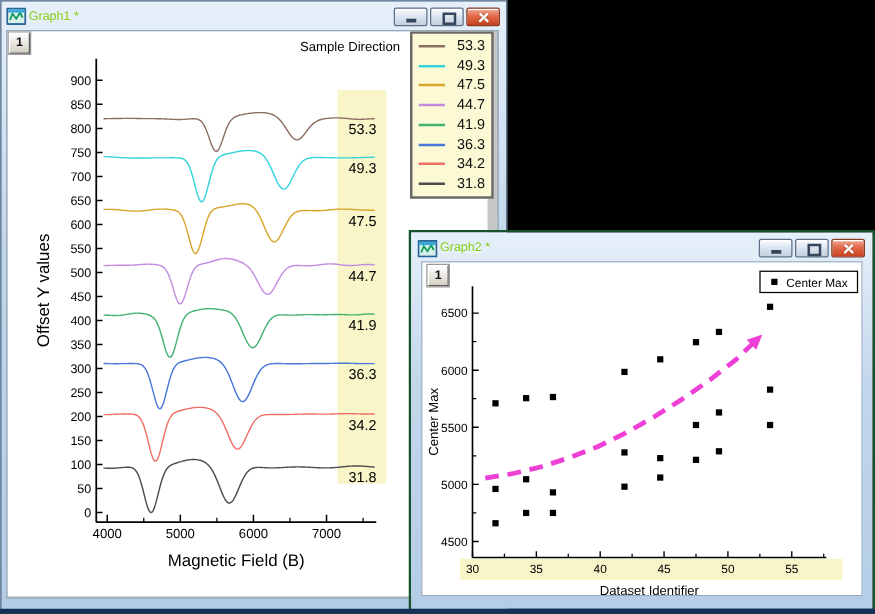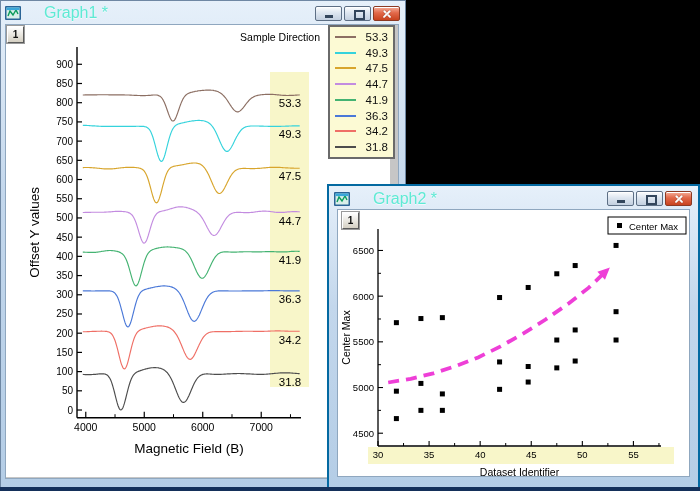--- a/index.html
+++ b/index.html
@@ -4,23 +4,23 @@
 <style>
   html,body{margin:0;padding:0;}
   body{width:700px;height:491px;background:#000;position:relative;overflow:hidden;
        font-family:"Liberation Sans",sans-serif;}
   .bottom-edge{position:absolute;left:0;top:487px;width:700px;height:4px;background:#14305a;}
 
   
   .win{position:absolute;box-sizing:border-box;}
   .win-frame{position:absolute;inset:0;background:linear-gradient(180deg,#e6f0fa 0%,#c3d7ec 40%,#b4cde6 100%);
              border:1px solid #6e87a3;box-sizing:border-box;}
-  .win2-outer{border:2px solid #0369a1;}
+  .win2-outer{border:2px solid #14532d;}
   .titlebar{position:absolute;display:flex;align-items:center;padding:0 4px;box-sizing:border-box;}
-  .wtitle{font-size:16px;color:#5eead4;margin-left:23px;flex:1;white-space:nowrap;
+  .wtitle{font-size:10px;color:#84cc16;margin-left:2px;flex:1;white-space:nowrap;
           text-shadow:0 1px 0 rgba(255,255,255,.6);}
   .winicon{width:16px;height:14px;display:inline-block;flex:0 0 auto;}
   .wbtns{display:flex;gap:2px;flex:0 0 auto;}
   .wbtn{width:27px;height:15px;border:1px solid #5d6f85;border-radius:2px;position:relative;
         background:linear-gradient(#fcfdfe,#dde6f0 45%,#c3d0e0);box-shadow:inset 0 1px 0 #fff;padding:0;}
   .wbtn.close{background:linear-gradient(#f6b09b,#e2694a 45%,#c8431f);border-color:#8c3a23;}
   .g-min{position:absolute;left:9px;top:8px;width:8px;height:3px;background:#33465c;}
   .g-res{position:absolute;left:9px;top:3px;width:7px;height:6px;border:2px solid #33465c;background:transparent;}
   .g-x1,.g-x2{position:absolute;left:8px;top:6px;width:10px;height:2.4px;background:#fff;border-radius:1px;
         box-shadow:0 0 1px #7e2913;}

